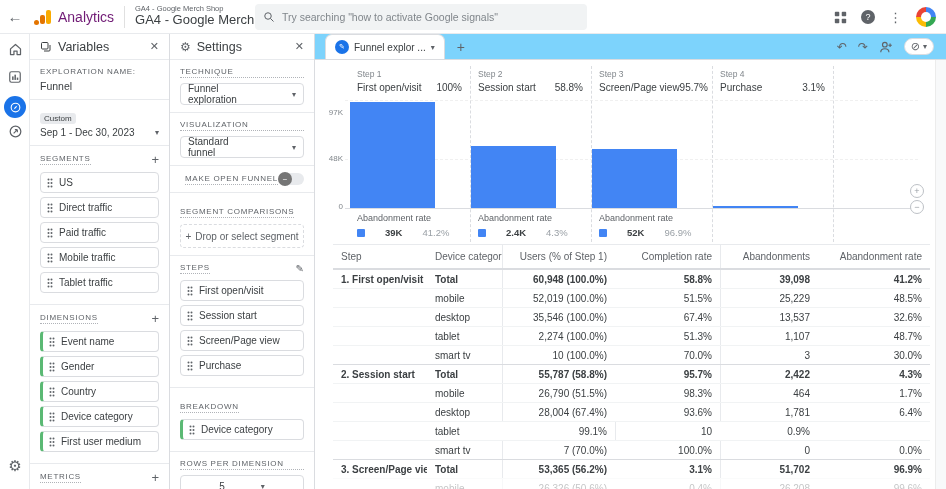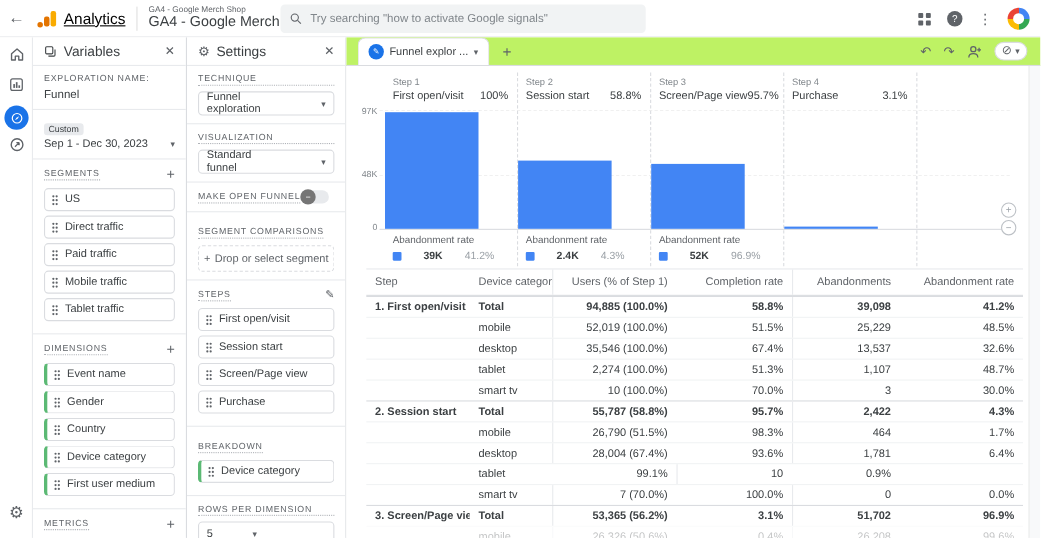--- a/index.html
+++ b/index.html
@@ -8,21 +8,21 @@
   .stage { position:relative; width:946px; height:489px; overflow:hidden; background:#fff; }
 
   
   .appbar { position:absolute; left:0; top:0; width:946px; height:34px; background:#fff;
     border-bottom:1px solid #e8eaed; display:flex; align-items:center; }
   .back-btn { width:30px; text-align:center; font-size:15px; color:#5f6368; cursor:pointer; }
   .ga-logo { position:relative; width:18px; height:16px; margin:0 6px 0 4px; }
   .ga-logo .b1 { position:absolute; right:1px; top:1px; width:5px; height:14px; background:#f9ab00; border-radius:2px; }
   .ga-logo .b2 { position:absolute; left:6px; top:6px; width:5px; height:9px; background:#e37400; border-radius:2px; }
   .ga-logo .b3 { position:absolute; left:0; bottom:0; width:5px; height:5px; background:#e37400; border-radius:50%; }
-  .product-name { font-size:14px; color:#000000; margin-right:10px;text-decoration:underline; }
+  .product-name { font-size:14px; color:#701a75; margin-right:10px; }
   .appbar-divider { width:1px; height:22px; background:#e0e0e0; margin-right:10px; }
   .property { display:flex; flex-direction:column; justify-content:center; line-height:1.15; }
   .property-small { font-size:7.5px; color:#5f6368; }
   .property-big { font-size:13px; color:#3c4043; }
   .searchbox { position:absolute; left:255px; top:4px; width:332px; height:26px; background:#f1f3f4;
     border-radius:4px; display:flex; align-items:center; padding:0 8px; gap:7px; }
   .searchbox input { flex:1; border:none; outline:none; background:transparent; font-size:10.5px;
     color:#3c4043; font-family:"Liberation Sans", sans-serif; }
   .searchbox input::placeholder { color:#80868b; }
   .appbar-right { position:absolute; right:10px; top:0; height:34px; display:flex; align-items:center; gap:14px; }
@@ -55,36 +55,36 @@
   .cap { font-size:8px; letter-spacing:.7px; color:#5f6368; }
   .cap.dotted { border-bottom:1px dotted #b0b3b8; padding-bottom:1px; }
   .cap-row { display:flex; align-items:center; justify-content:space-between; margin-bottom:6px; }
   .plus-btn { font-size:13px; color:#5f6368; cursor:pointer; line-height:1; }
   .pencil-btn { font-size:10px; color:#5f6368; cursor:pointer; }
   .item-box { display:flex; align-items:center; gap:6px; border:1px solid #dadce0; border-radius:4px;
     height:21px; padding:0 6px; margin-bottom:4px; background:#fff; font-size:10px; color:#3c4043;
     cursor:grab; overflow:hidden; white-space:nowrap; }
   .item-box.accent-green { border-left:3px solid #5bb974; }
   .drag-dots { flex:0 0 auto; display:flex; }
-  .dropdown { display:flex; align-items:center; justify-content:flex-start; border:1px solid #dadce0;
+  .dropdown { display:flex; align-items:center; justify-content:center; border:1px solid #dadce0;
     border-radius:4px; height:22px; padding:0 7px; font-size:10px; color:#3c4043; cursor:pointer;gap:36px; }
   .dd-caret { font-size:8px; color:#5f6368; }
-  .toggle-row { display:flex; align-items:center; justify-content:flex-start; }
+  .toggle-row { display:flex; align-items:center; justify-content:flex-end; }
   .toggle { width:26px; height:12px; border-radius:7px; background:#e8eaed; position:relative; cursor:pointer; flex:0 0 auto; }
   .toggle .knob { position:absolute; left:0; top:-1px; width:14px; height:14px; border-radius:50%;
     background:#757575; color:#fff; font-size:8px; display:flex; align-items:center; justify-content:center; }
   .drop-zone { border:1px dashed #dadce0; border-radius:4px; height:24px; display:flex; align-items:center;
     justify-content:center; gap:4px; font-size:10px; color:#5f6368; cursor:pointer; }
   .chip { display:inline-block; background:#e8eaed; border-radius:3px; font-size:8px; color:#3c4043;
     padding:1px 4px; margin-bottom:3px; }
   .date-row { display:flex; align-items:center; justify-content:space-between; font-size:10px; color:#3c4043; cursor:pointer; }
 
   
   .main { position:absolute; left:315px; top:34px; width:631px; height:455px; background:#fff; }
-  .tabbar { position:absolute; left:0; top:0; width:631px; height:26px; background:#bef264;
+  .tabbar { position:absolute; left:0; top:0; width:631px; height:26px; background:#7dd3fc;
     border-bottom:1px solid #dadce0; display:flex; align-items:center; }
   .tab { display:flex; align-items:center; gap:5px; background:#fff; height:25px; margin-left:10px;
     padding:0 9px; border:1px solid #dadce0; border-bottom:none; border-radius:7px 7px 0 0; cursor:pointer; }
   .tab-pencil { width:14px; height:14px; border-radius:50%; background:#1a73e8; color:#fff; font-size:7px;
     display:flex; align-items:center; justify-content:center; }
   .tab-label { font-size:10px; color:#3c4043; }
   .tab-add { font-size:14px; color:#5f6368; margin-left:12px; cursor:pointer; }
   .tabbar-right { margin-left:auto; display:flex; align-items:center; gap:11px; padding-right:12px; }
   .tb-icon { font-size:12px; color:#5f6368; cursor:pointer; line-height:1; }
   .status-pill { display:flex; align-items:center; gap:3px; border:1px solid #dadce0; border-radius:11px;
@@ -563,21 +563,21 @@
         </span>
       </div>
     </div>
 
     <div class="canvas">
 
       <div class="chart-block">
         <div class="gridline" style="top:34px;"></div>
         <div class="gridline" style="top:93px;"></div>
         <div class="baseline"></div>
-        <div class="ytick" style="top:31px;">97K</div>
+        <div class="ytick" style="top:42px;">97K</div>
         <div class="ytick" style="top:88px;">48K</div>
         <div class="ytick" style="top:136px;">0</div>
         <div class="vsep vsep1"></div>
         <div class="vsep vsep2"></div>
         <div class="vsep vsep3"></div>
         <div class="vsep vsep4"></div>
         <div id="mount-funnel-cols">
   <div class="funnel-col" style="left: 24px;">
     <div class="fh">
       <div class="fh-step">Step 1</div>
@@ -665,21 +665,21 @@
           <div class="tc th c-left">Device category</div>
           <div class="tc th c-right div-left">Users (% of Step 1)</div>
           <div class="tc th c-right">Completion rate</div>
           <div class="tc th c-right div-left">Abandonments</div>
           <div class="tc th c-right">Abandonment rate</div>
         </div>
         <div id="mount-trows">
   <div class="trow bold-row">
     <div class="tc c-left">1. First open/visit</div>
     <div class="tc c-left">Total</div>
-    <div class="tc c-right div-left">94,885 (100.0%)</div>
+    <div class="tc c-right div-left">60,948 (100.0%)</div>
     <div class="tc c-right">58.8%</div>
     <div class="tc c-right div-left">39,098</div>
     <div class="tc c-right">41.2%</div>
   </div>
 
   <div class="trow">
     <div class="tc c-left"></div>
     <div class="tc c-left">mobile</div>
     <div class="tc c-right div-left">52,019 (100.0%)</div>
     <div class="tc c-right">51.5%</div>

